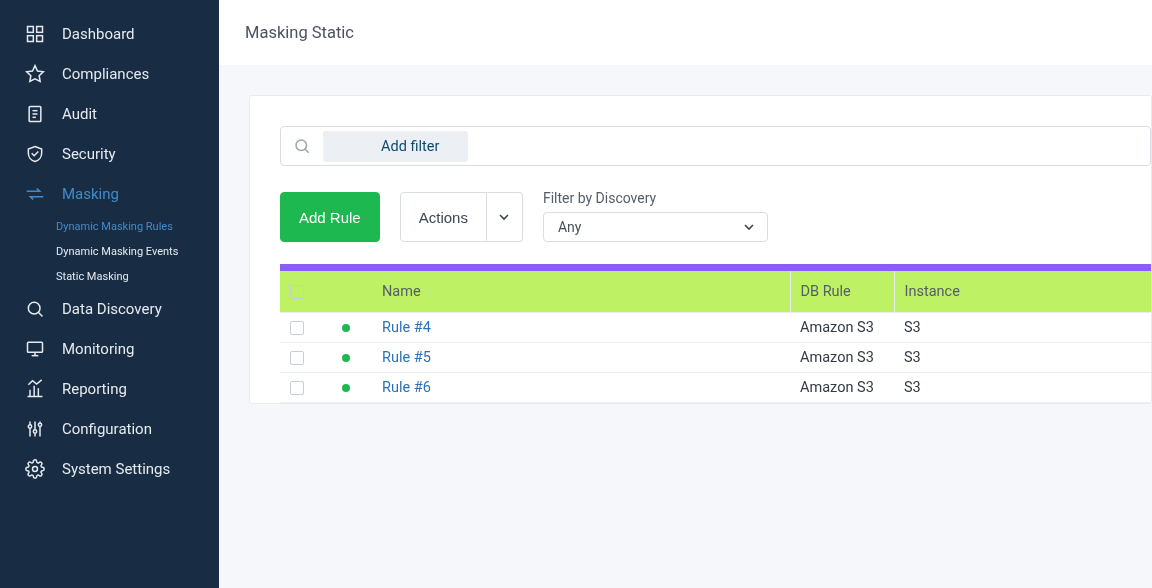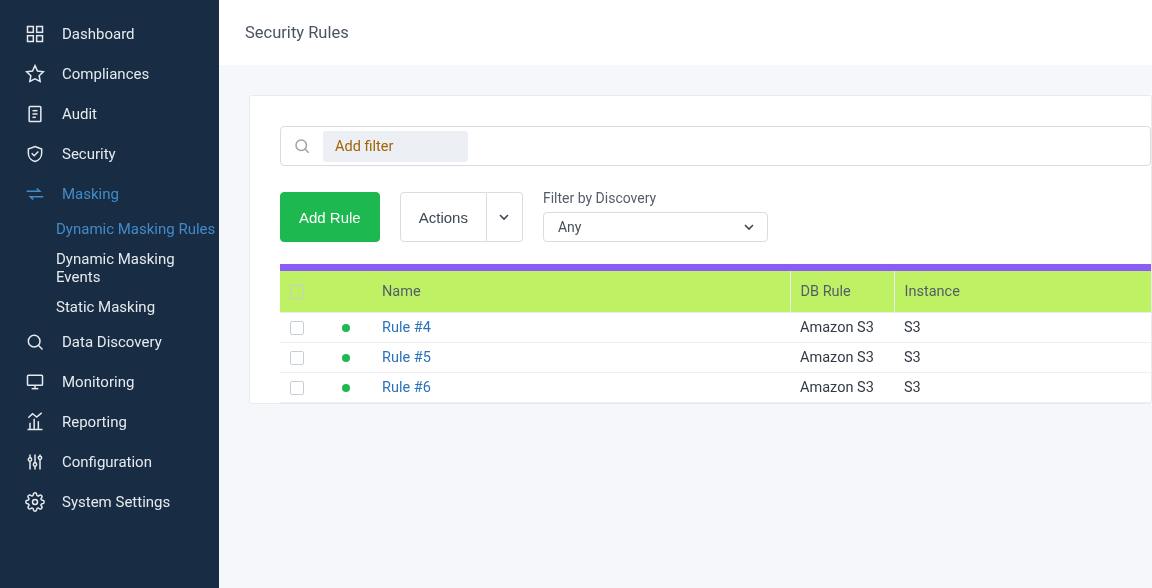--- a/index.html
+++ b/index.html
@@ -9,33 +9,33 @@
 
     .sidebar { width: 219px; background: #182c43; color: #d5dbe2; display: flex; flex-direction: column; }
     .logo { height: 65px; display: flex; align-items: center; padding: 0 20px; border-bottom: 1px solid #233a55; background: #182c43; }
     .logo svg { display: block; }
 
     .nav { padding: 14px 0; }
     .nav-item { display: flex; align-items: center; gap: 16px; padding: 9px 24px; cursor: pointer; font-size: 15px; color: #e6eaef; }
     .nav-item.active { color: #428bca; }
     .nav-item .icon { width: 22px; height: 22px; display: flex; align-items: center; justify-content: center; flex-shrink: 0; stroke: currentColor; }
     .nav-sub { padding-left: 56px; }
-    .nav-sub .nav-subitem { padding: 6px 0; cursor: pointer; font-size: 15px; color: #e6eaef; }
+    .nav-sub .nav-subitem { padding: 6px 0; cursor: pointer; font-size: 11px; color: #e6eaef; }
     .nav-sub .nav-subitem.active { color: #428bca; }
 
     .main { flex: 1; display: flex; flex-direction: column; background: #f5f7fa; }
     .topbar { height: 65px; background: #ffffff; display: flex; align-items: center; padding: 0 26px; font-size: 16.5px; color: #4a5362; }
 
     .content { padding: 30px 0 0 30px; }
     .panel { background: #ffffff; border: 1px solid #e8eaee; border-radius: 3px; padding: 30px 0 0 30px; }
 
     .filter-row { display: flex; align-items: center; border: 1px solid #d8dde3; border-radius: 4px; height: 40px; width: 100%; }
     .filter-row .icon { width: 42px; display: flex; align-items: center; justify-content: center; color: #9aa4af; }
     .filter-chip { background: #eceff3; border-radius: 3px; color: #6b7684; font-size: 14.5px; padding: 7px 12px; cursor: text; min-width: 145px; }
-    .filter-chip-placeholder { color: #a16207; }
+    .filter-chip-placeholder { color: #0c4a6e; margin-left: 46px; }
 
     .controls { display: flex; align-items: flex-end; gap: 20px; margin-top: 24px; }
 
     .btn { height: 50px; border-radius: 4px; display: inline-flex; align-items: center; padding: 0 18px; font-size: 15px; cursor: pointer; }
     .btn-primary { background: #1eb850; color: #fff; border: 1px solid #1eb850; }
     .btn-group { display: inline-flex; }
     .btn-default { background: #fff; color: #3c4654; border: 1px solid #d8dde3; }
     .btn-group .split-caret { width: 36px; padding: 0; justify-content: center; border-left: none; border-radius: 0 4px 4px 0; }
     .btn-group .btn:first-child { border-radius: 4px 0 0 4px; }
 
@@ -180,21 +180,21 @@
               <path d="M19.4 15a1.7 1.7 0 0 0 .34 1.87l.06.06a2 2 0 1 1-2.83 2.83l-.06-.06a1.7 1.7 0 0 0-1.87-.34 1.7 1.7 0 0 0-1 1.56V21a2 2 0 0 1-4 0v-.09a1.7 1.7 0 0 0-1-1.56 1.7 1.7 0 0 0-1.87.34l-.06.06a2 2 0 1 1-2.83-2.83l.06-.06a1.7 1.7 0 0 0 .34-1.87 1.7 1.7 0 0 0-1.56-1H3a2 2 0 0 1 0-4h.09a1.7 1.7 0 0 0 1.56-1 1.7 1.7 0 0 0-.34-1.87l-.06-.06a2 2 0 1 1 2.83-2.83l.06.06a1.7 1.7 0 0 0 1.87.34H9a1.7 1.7 0 0 0 1-1.56V3a2 2 0 0 1 4 0v.09a1.7 1.7 0 0 0 1 1.56 1.7 1.7 0 0 0 1.87-.34l.06-.06a2 2 0 1 1 2.83 2.83l-.06.06a1.7 1.7 0 0 0-.34 1.87V9a1.7 1.7 0 0 0 1.56 1H21a2 2 0 0 1 0 4h-.09a1.7 1.7 0 0 0-1.56 1z"></path>
             </svg>
           </span>
         <span>System Settings</span>
       </div>
     </nav>
   </aside>
 
   <main class="main">
     <div class="topbar">
-      <span>Security Rules</span>
+      <span>Masking Static</span>
     </div>
     <div class="content">
       <div class="panel">
 
         <div class="filter-row">
           <span class="icon">
               <svg width="18" height="18" viewBox="0 0 24 24" fill="none" stroke="currentColor" stroke-width="2">
                 <circle cx="11" cy="11" r="7"></circle>
                 <line x1="21" y1="21" x2="16" y2="16"></line>
               </svg>

